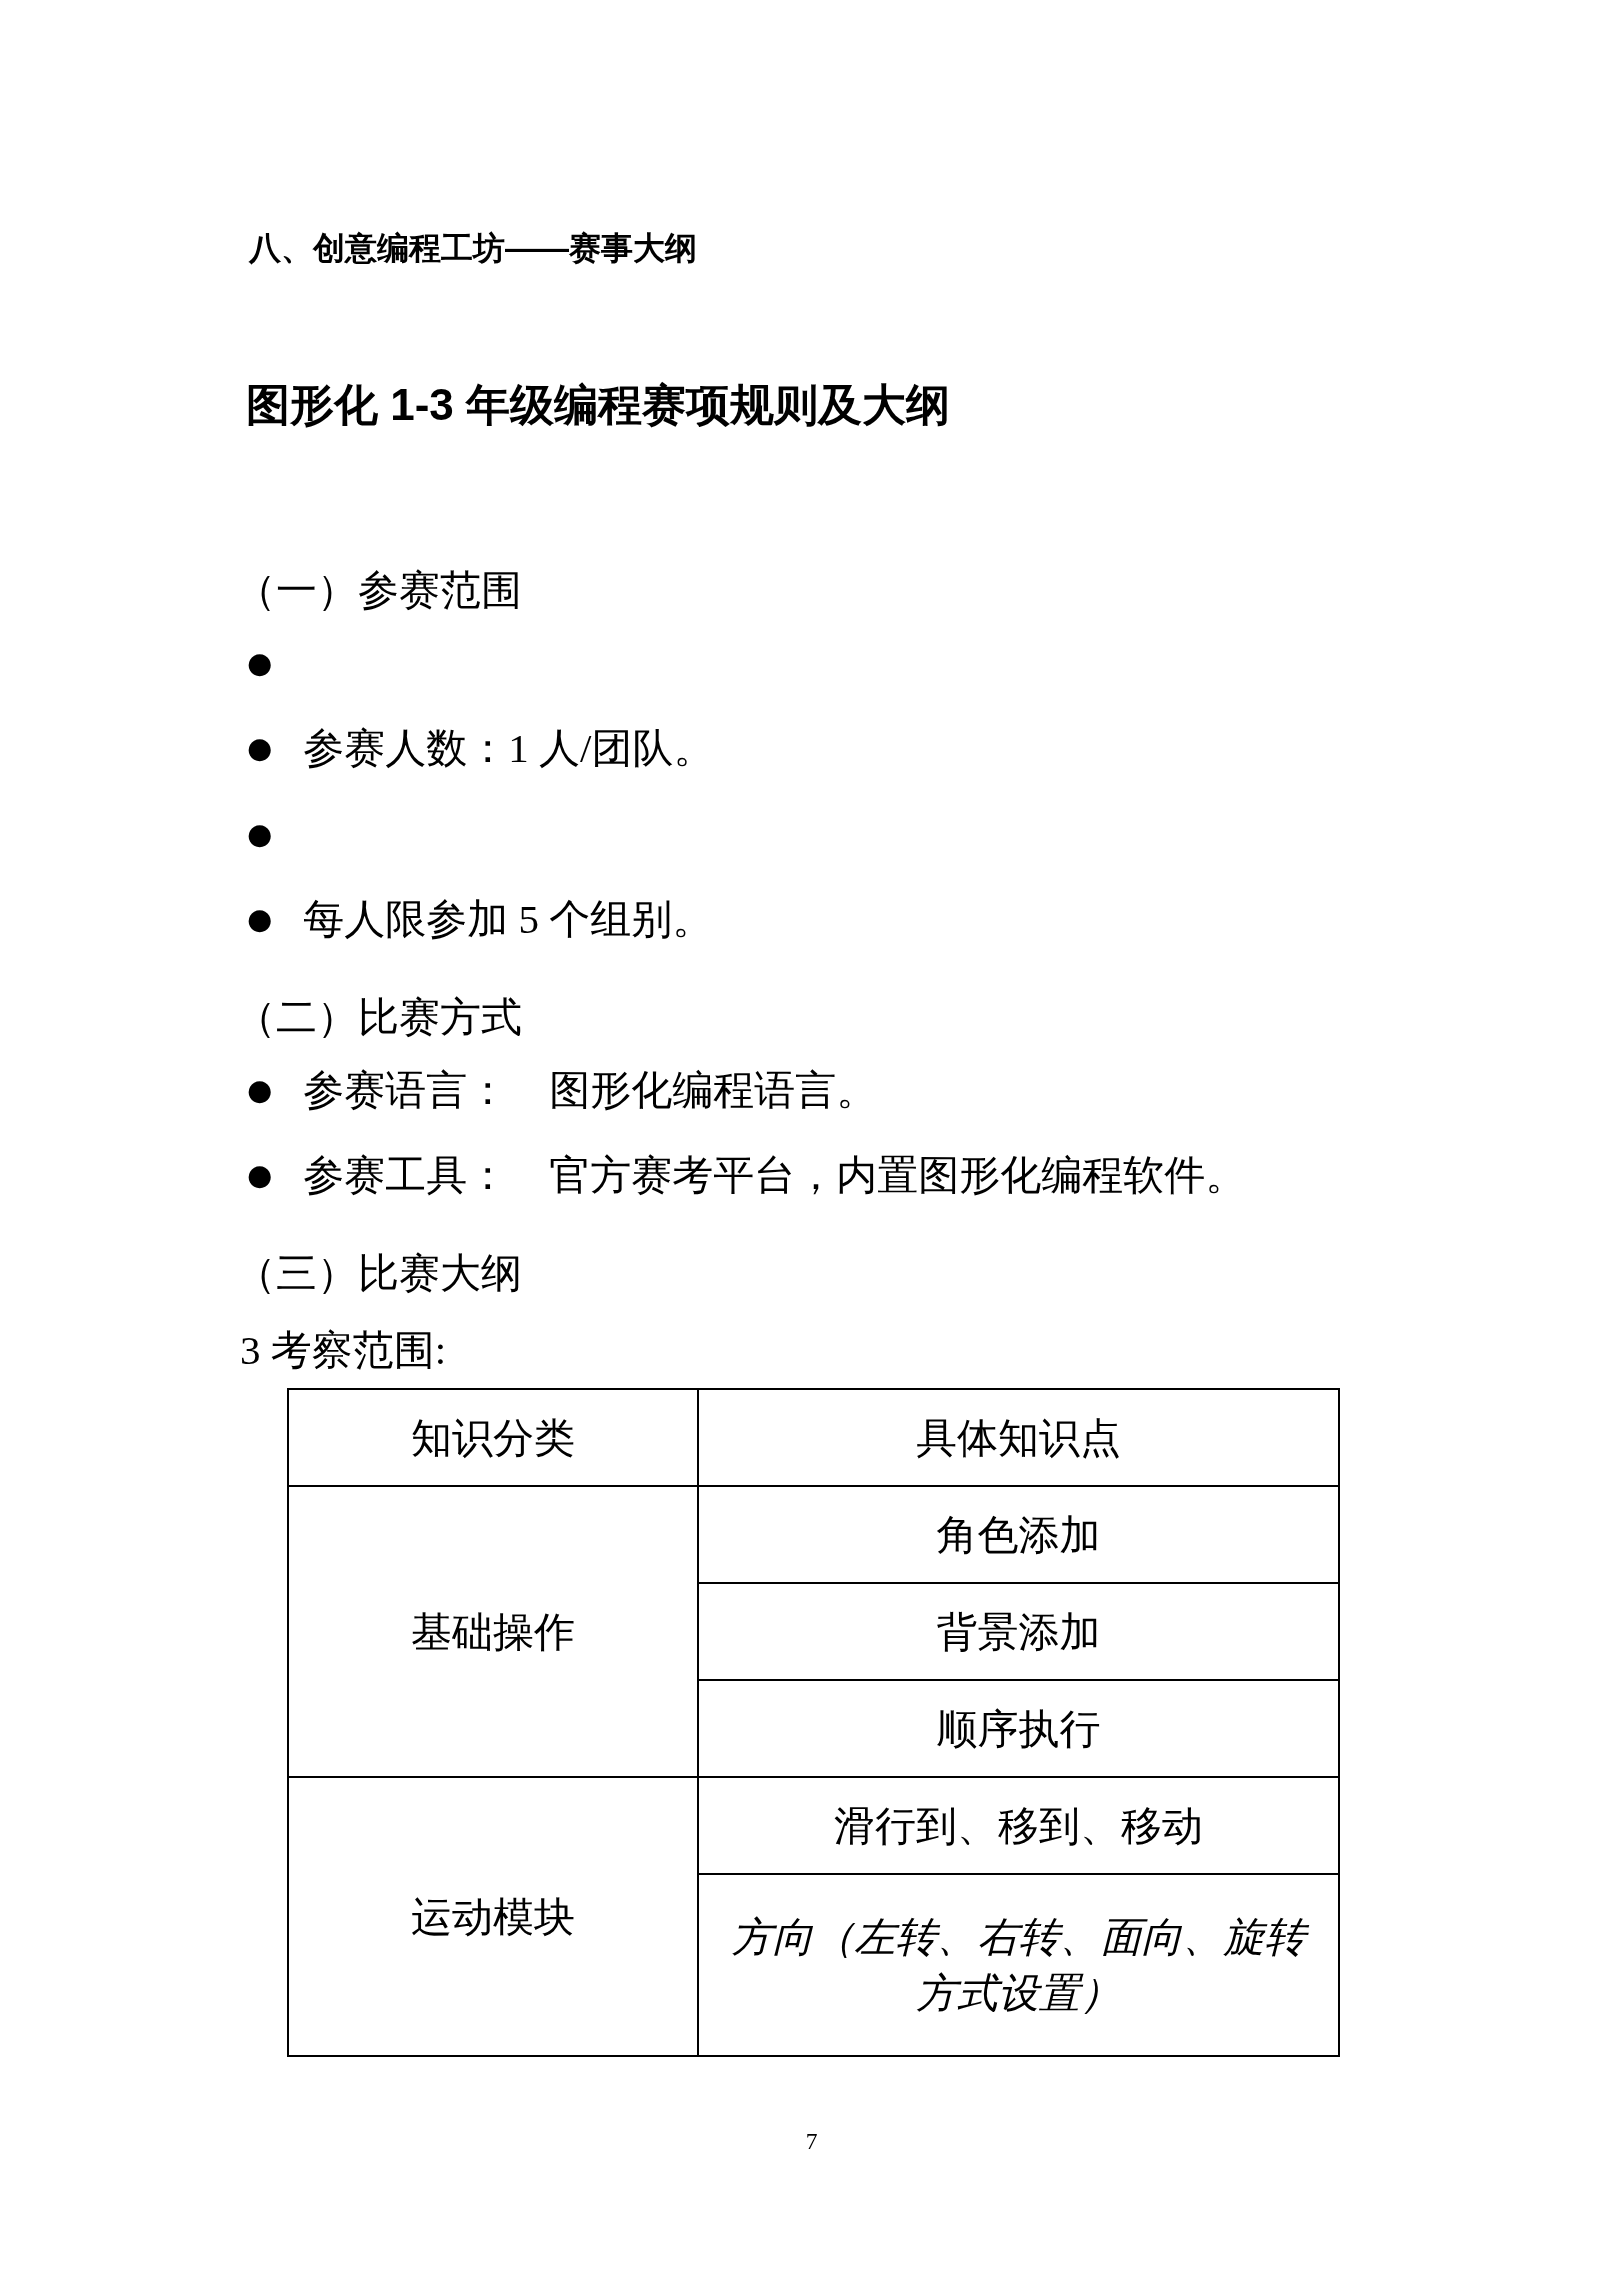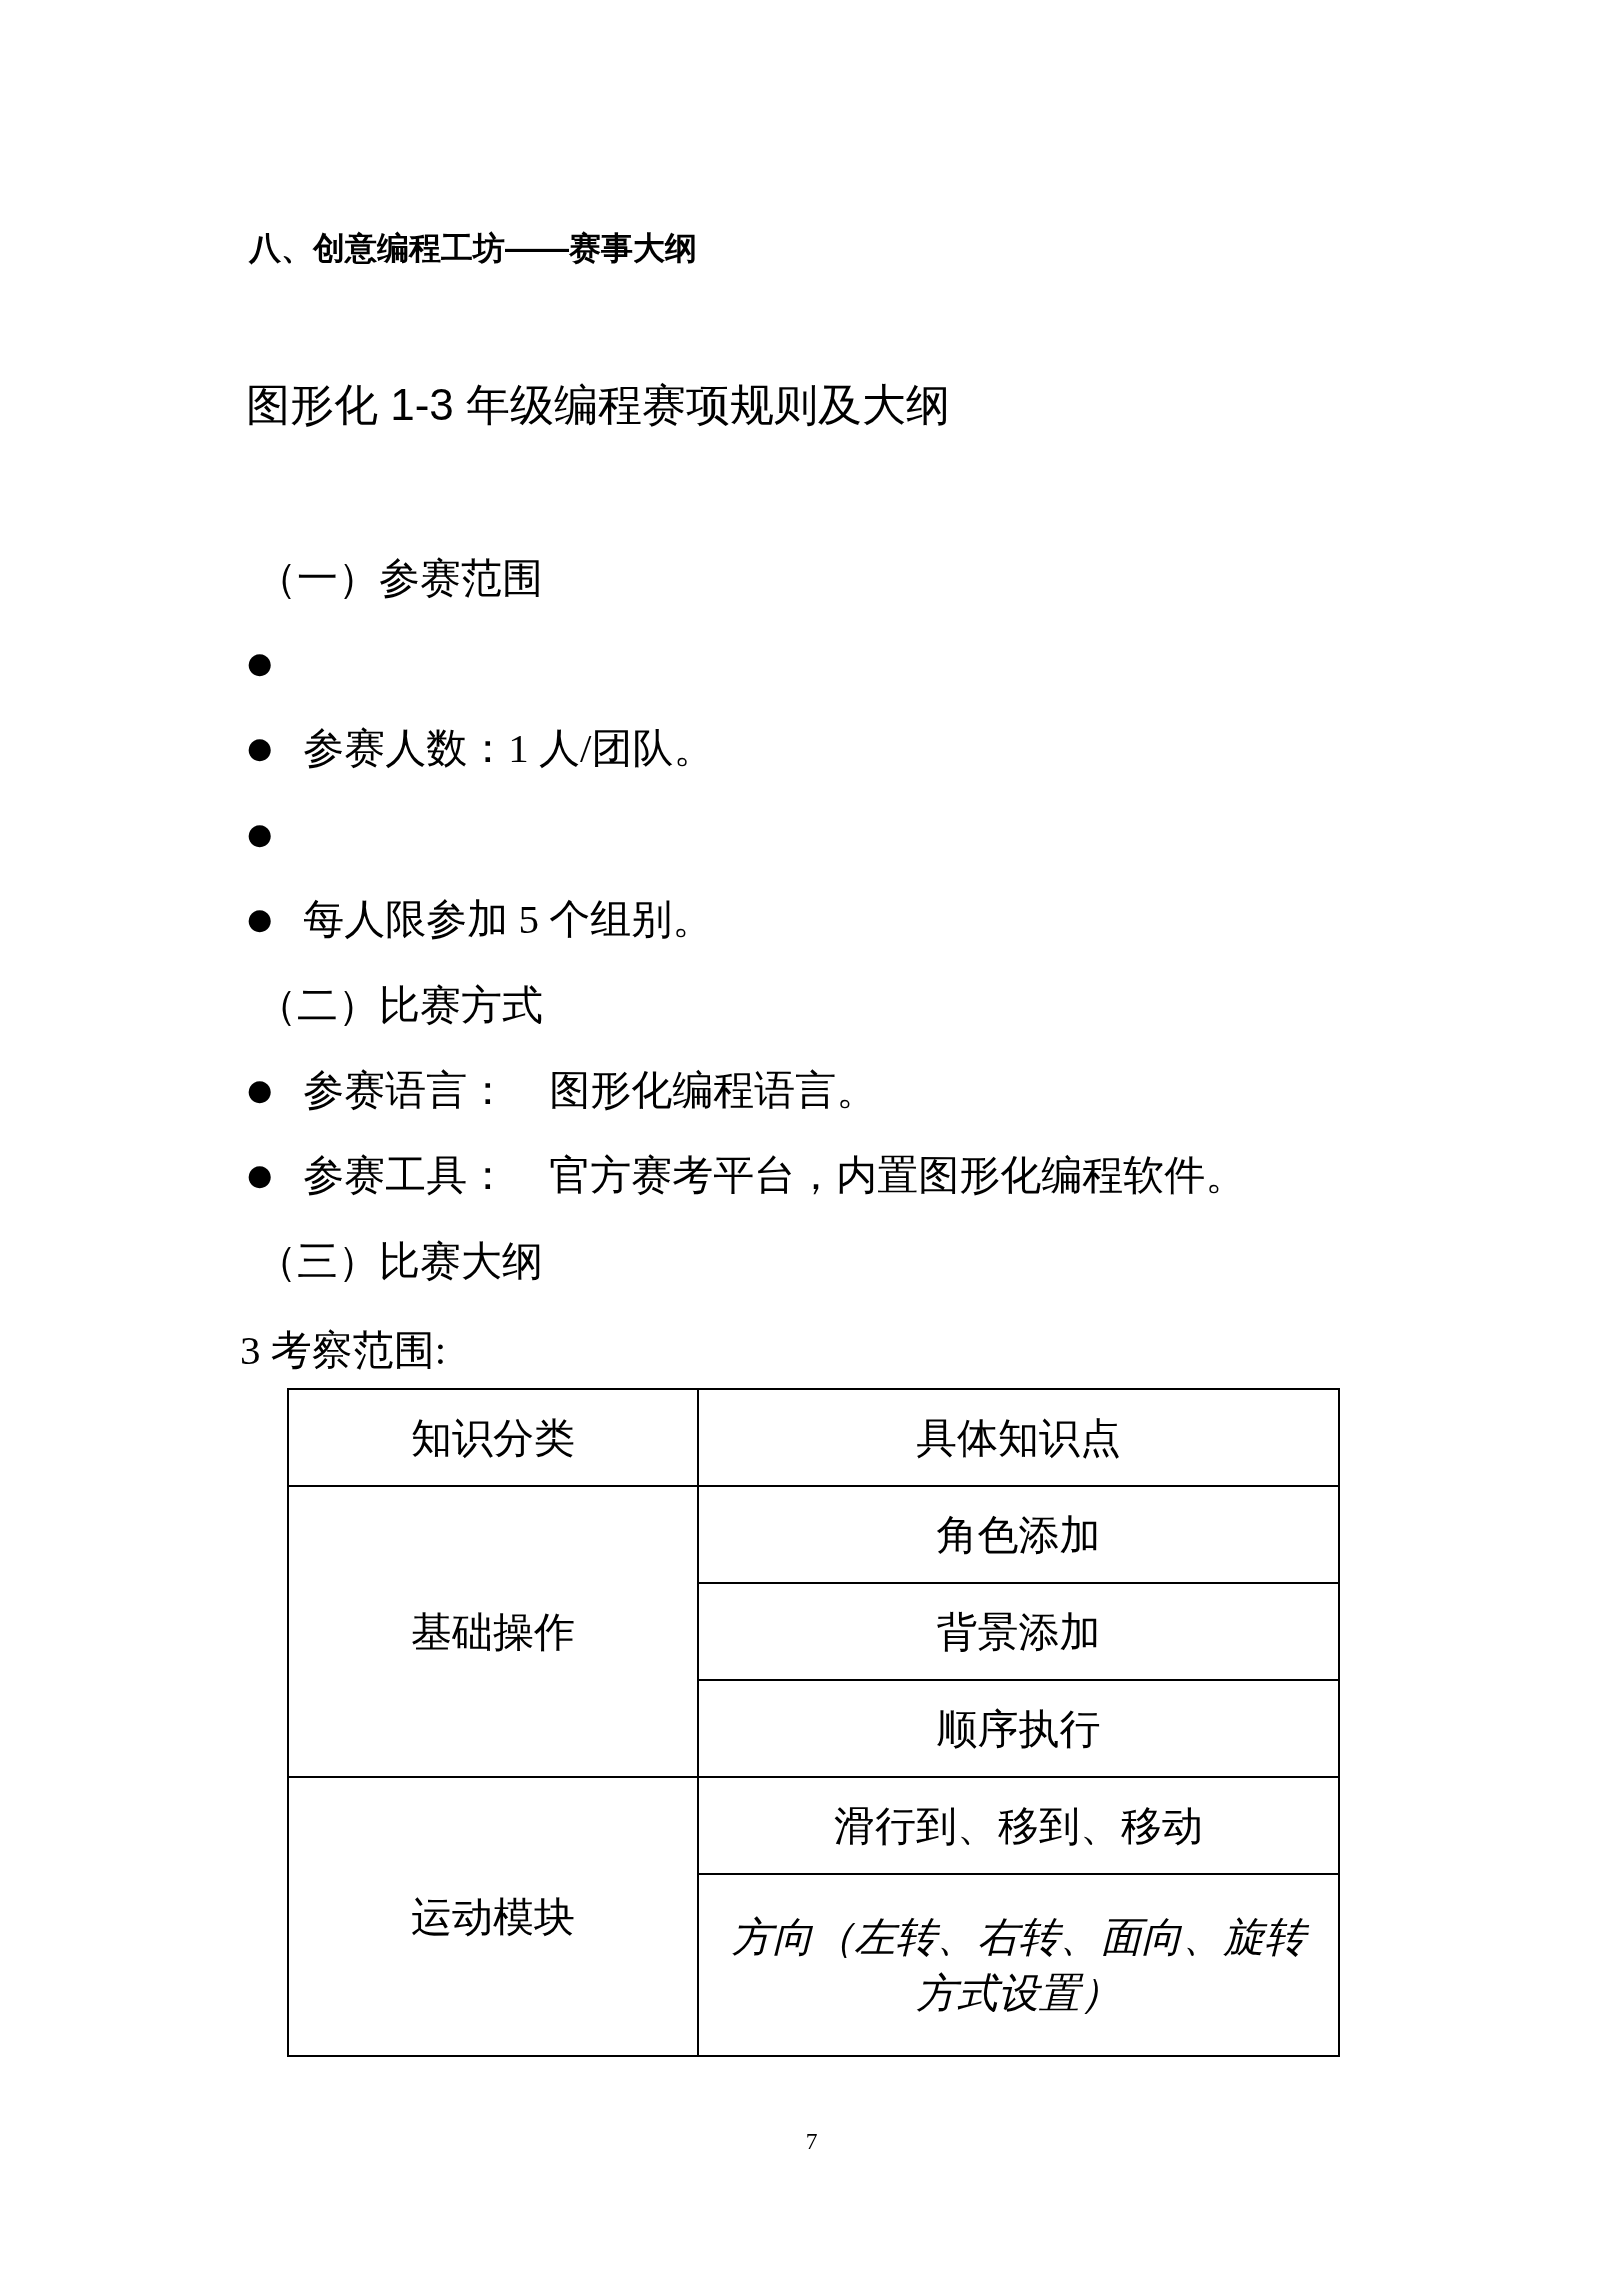--- a/index.html
+++ b/index.html
@@ -20,33 +20,33 @@
     font-weight: bold;
     font-size: 32px;
     line-height: 56px;
     white-space: nowrap;
   }
   .h2 {
     position: absolute;
     left: 246px;
     top: 378px;
     font-family: "Liberation Sans", sans-serif;
-    font-weight: normal;
+    font-weight: bold;
     font-size: 44px;
     line-height: 53px;
     white-space: nowrap;
   }
   .line {
     position: absolute;
     height: 51px;
     line-height: 51px;
     font-size: 41px;
     white-space: nowrap;
   }
-  .line.section { left: 256px; }
+  .line.section { left: 235px; margin-top: 12px; }
   .line.plain   { left: 240px; }
   .line.bullet  {
     left: 247px;
     display: flex;
     align-items: center;
   }
   .bullet-mark {
     font-family: "DejaVu Sans", sans-serif;
     font-size: 29px;
     line-height: 51px;

